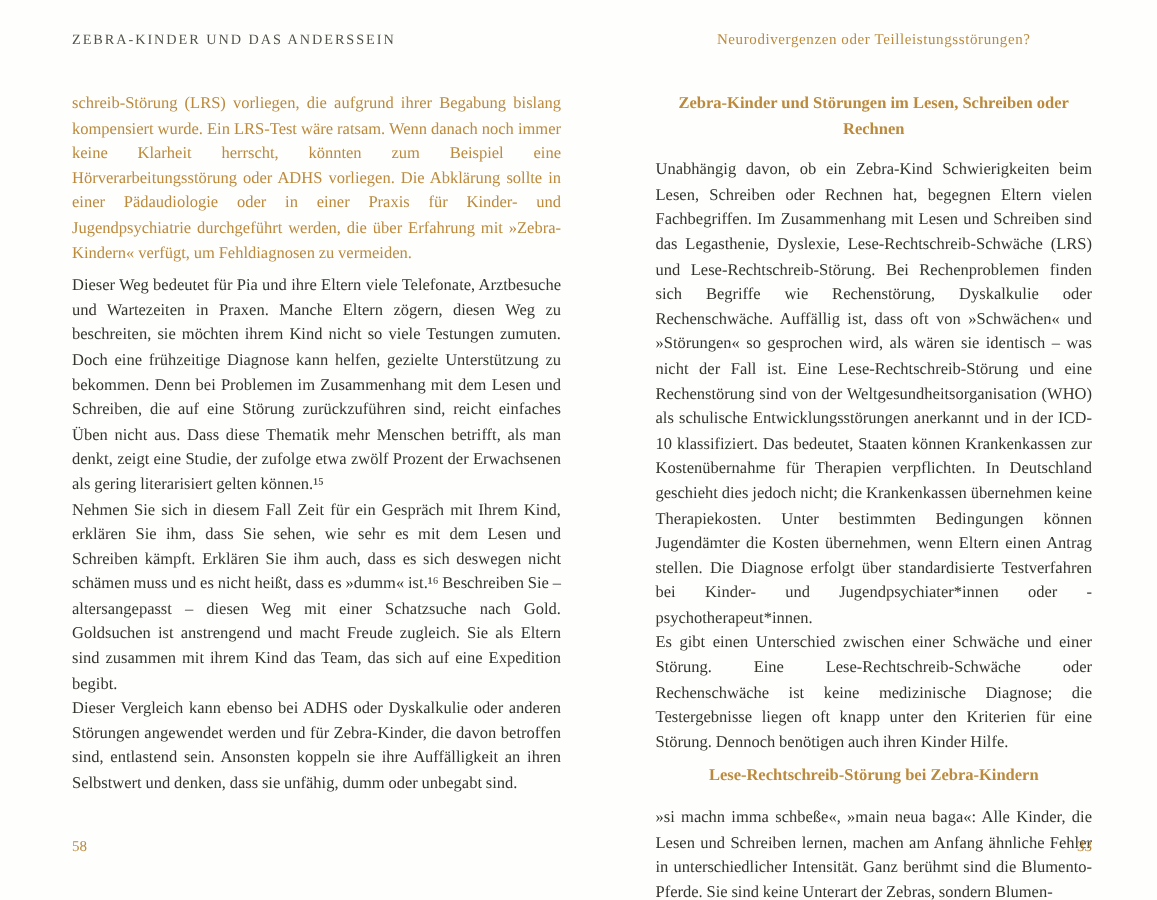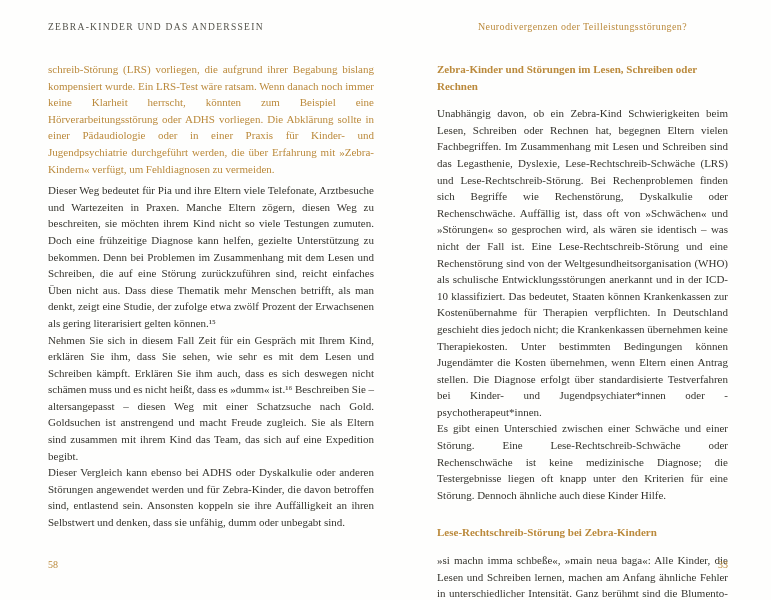--- a/index.html
+++ b/index.html
@@ -36,23 +36,23 @@
     hyphens:auto;-webkit-hyphens:auto;
     word-spacing:-0.2px;
   }
   .accent-text{color:var(--accent,#bb8a3c);}
   .highlight-block{margin-bottom:5px;}
   .heading{
     font-size:11px;line-height:16.6px;
     font-weight:bold;
     color:var(--accent,#bb8a3c);
     margin:0 0 11px 0;
-    text-align:left;
+    text-align:center;
   }
-  .heading-spaced{margin-top:21px;}
+  .heading-spaced{margin-top:6px;}
   .page-number{
     position:absolute;bottom:28px;
     font-size:10px;line-height:14px;
     color:var(--accent,#bb8a3c);
   }
   .pn-left{left:0;}
   .pn-right{right:0;}
 </style>
 </head>
 <body>
@@ -68,20 +68,20 @@
       <p class="para">Dieser Vergleich kann ebenso bei ADHS oder Dyskalkulie oder anderen Störungen angewendet werden und für Zebra-Kinder, die davon betroffen sind, entlastend sein. Ansonsten koppeln sie ihre Auffälligkeit an ihren Selbstwert und denken, dass sie unfähig, dumm oder unbegabt sind.</p>
     </div>
     <footer class="page-number pn-left">58</footer>
   </section>
 
   <section class="page page-right">
     <header class="running-head rh-right">Neurodivergenzen oder Teilleistungsstörungen?</header>
     <div class="page-body">
       <h2 class="heading">Zebra-Kinder und Störungen im Lesen, Schreiben oder Rechnen</h2>
       <p class="para">Unabhängig davon, ob ein Zebra-Kind Schwierigkeiten beim Lesen, Schreiben oder Rechnen hat, begegnen Eltern vielen Fachbegriffen. Im Zusammenhang mit Lesen und Schreiben sind das Legasthenie, Dyslexie, Lese-Rechtschreib-Schwäche (LRS) und Lese-Rechtschreib-Störung. Bei Rechenproblemen finden sich Begriffe wie Rechenstörung, Dyskalkulie oder Rechenschwäche. Auffällig ist, dass oft von »Schwächen« und »Störungen« so gesprochen wird, als wären sie identisch – was nicht der Fall ist. Eine Lese-Rechtschreib-Störung und eine Rechenstörung sind von der Weltgesundheitsorganisation (WHO) als schulische Entwicklungsstörungen anerkannt und in der ICD-10 klassifiziert. Das bedeutet, Staaten können Krankenkassen zur Kostenübernahme für Therapien verpflichten. In Deutschland geschieht dies jedoch nicht; die Krankenkassen übernehmen keine Therapiekosten. Unter bestimmten Bedingungen können Jugendämter die Kosten übernehmen, wenn Eltern einen Antrag stellen. Die Diagnose erfolgt über standardisierte Testverfahren bei Kinder- und Jugendpsychiater*innen oder -psychotherapeut*innen.</p>
-      <p class="para">Es gibt einen Unterschied zwischen einer Schwäche und einer Störung. Eine Lese-Rechtschreib-Schwäche oder Rechenschwäche ist keine medizinische Diagnose; die Testergebnisse liegen oft knapp unter den Kriterien für eine Störung. Dennoch ähnliche auch diese Kinder Hilfe.</p>
+      <p class="para">Es gibt einen Unterschied zwischen einer Schwäche und einer Störung. Eine Lese-Rechtschreib-Schwäche oder Rechenschwäche ist keine medizinische Diagnose; die Testergebnisse liegen oft knapp unter den Kriterien für eine Störung. Dennoch benötigen auch ihren Kinder Hilfe.</p>
       <h2 class="heading heading-spaced">Lese-Rechtschreib-Störung bei Zebra-Kindern</h2>
       <p class="para">»si machn imma schbeße«, »main neua baga«: Alle Kinder, die Lesen und Schreiben lernen, machen am Anfang ähnliche Fehler in unterschiedlicher Intensität. Ganz berühmt sind die Blumento-Pferde. Sie sind keine Unterart der Zebras, sondern Blumen-</p>
     </div>
     <footer class="page-number pn-right">33</footer>
   </section>
 
 </div>
 
 </body></html>

